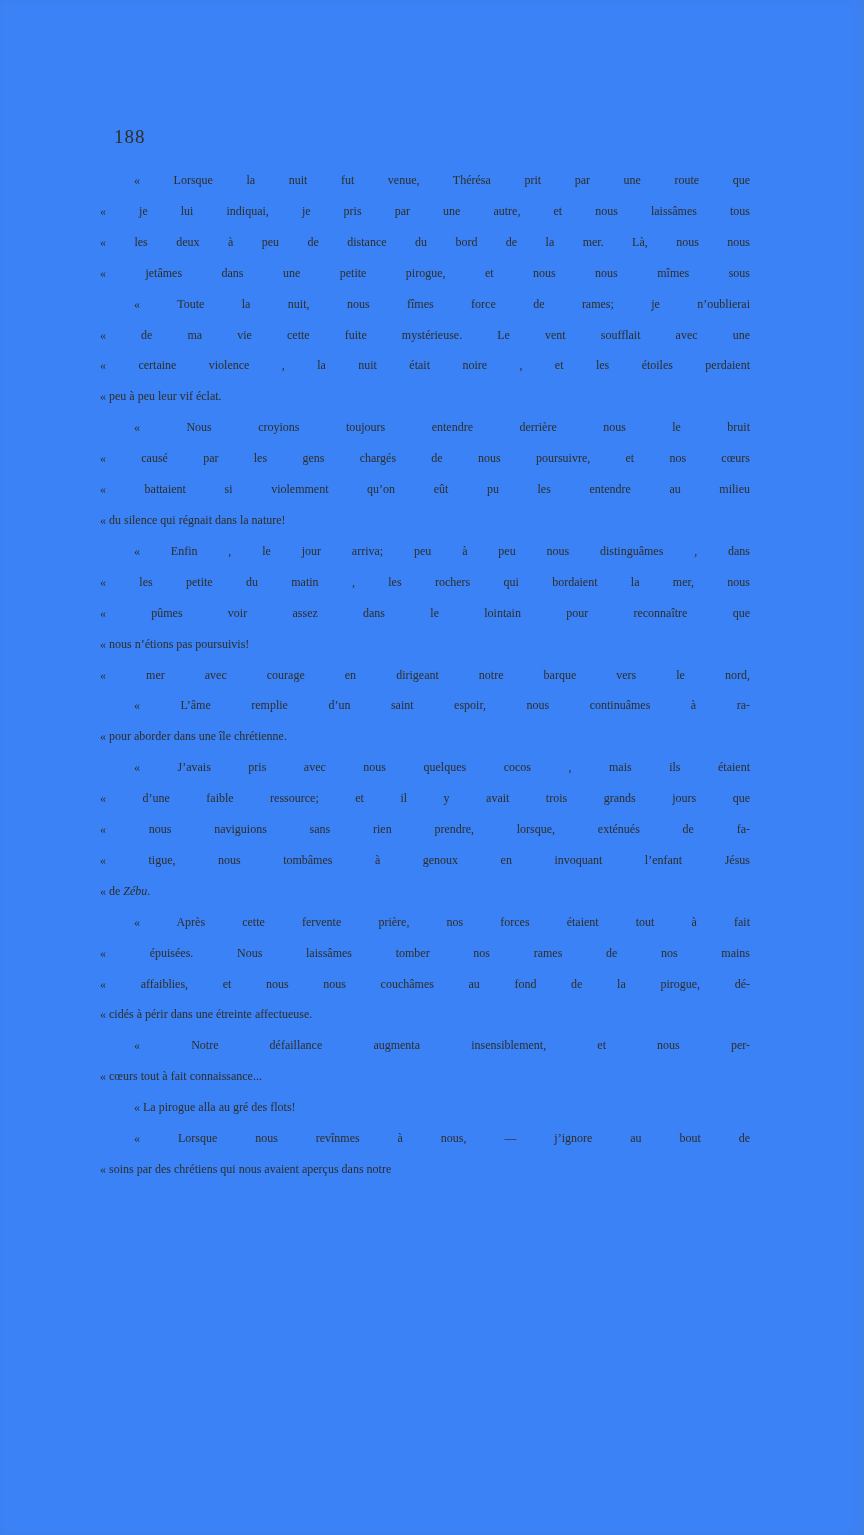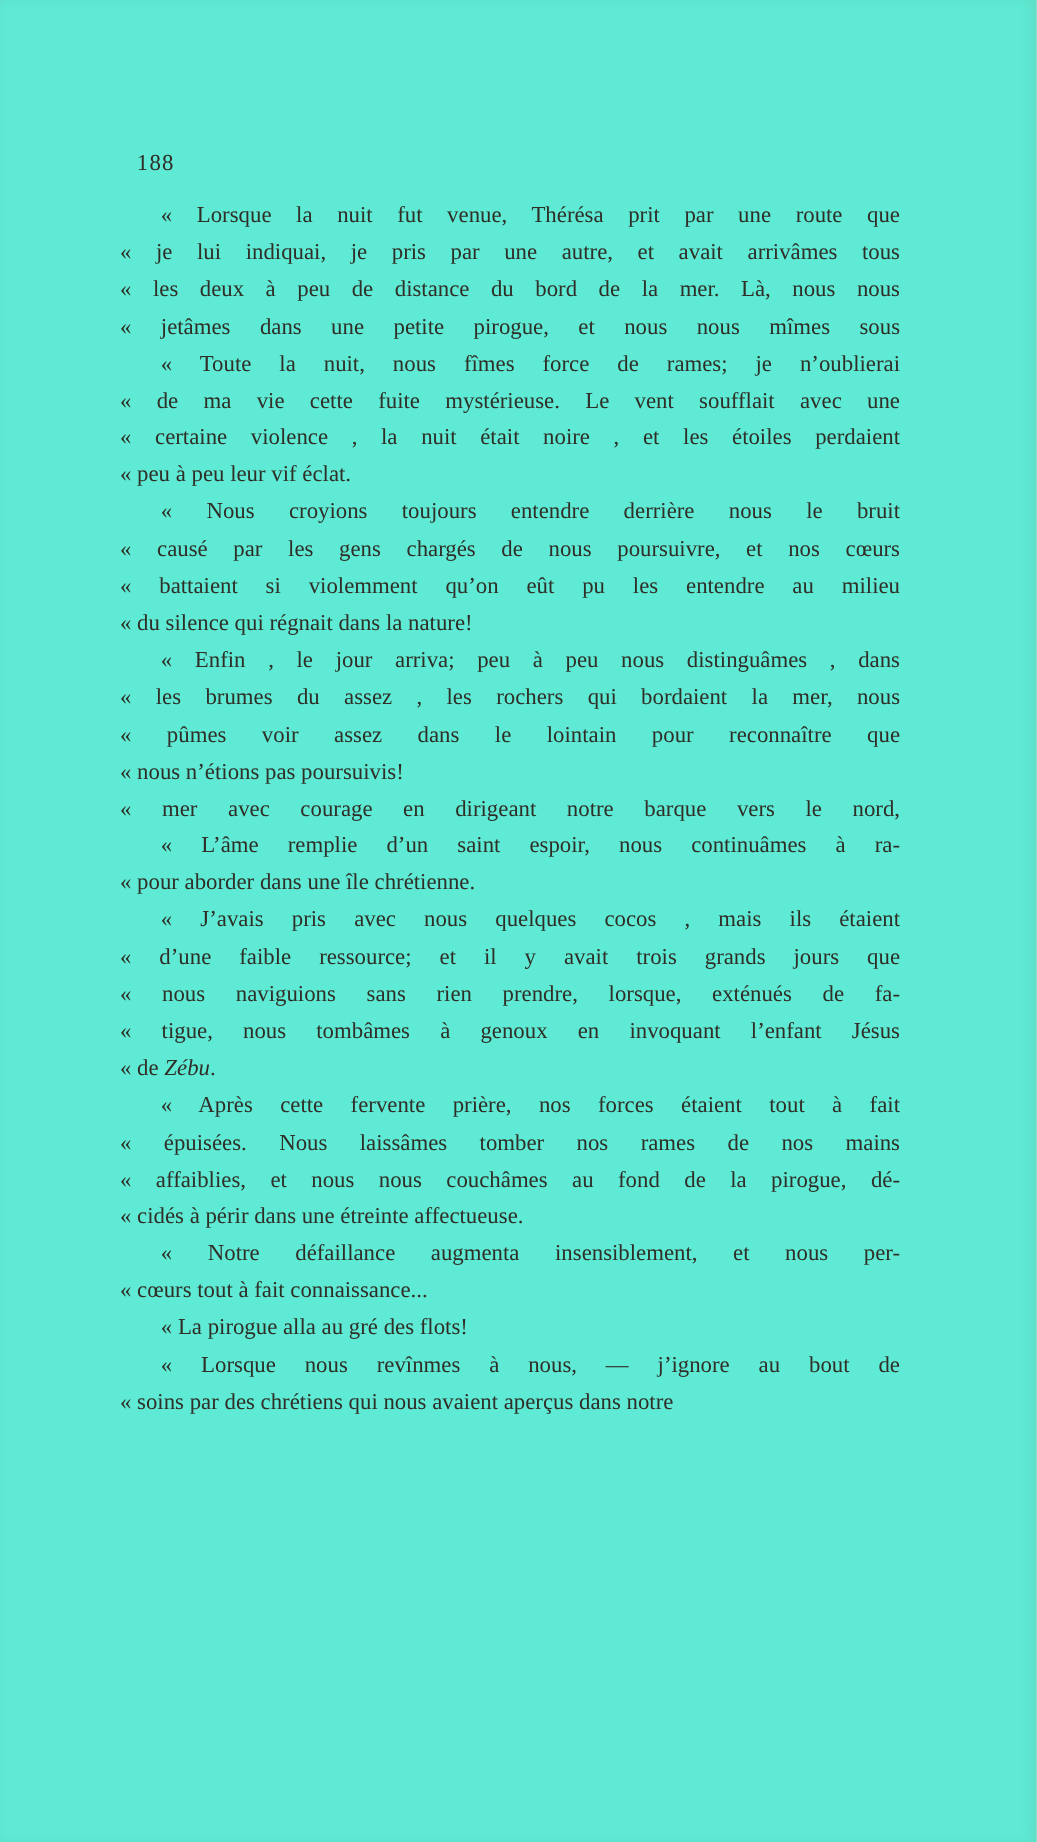--- a/index.html
+++ b/index.html
@@ -5,21 +5,21 @@
   html, body {
     margin: 0;
     padding: 0;
     background: #e9e7e0;
   }
   .scan-page {
     position: relative;
     width: 864px;
     height: 1535px;
     margin: 0 auto;
-    background: #5eead4;
+    background: #3b82f6;
     box-shadow: inset -6px 0 14px -8px rgba(120,110,90,0.25), inset 3px 0 10px -8px rgba(120,110,90,0.18);
     font-family: "Liberation Serif", "DejaVu Serif", serif;
     color: #2f2e27;
     overflow: hidden;
   }
   .page-head {
     position: absolute;
     top: 126px;
     left: 100px;
     width: 650px;
@@ -46,21 +46,21 @@
   .page-body {
     position: absolute;
     top: 165px;
     left: 100px;
     width: 650px;
   }
   .paragraph {
     margin: 0;
   }
   .line {
-    font-size: 19px;
+    font-size: 12px;
     line-height: 30.9px;
     white-space: normal;
     text-align: left;
   }
   .line.just {
     text-align: justify;
     text-align-last: justify;
   }
   .line.first {
     text-indent: 34px;
@@ -71,39 +71,39 @@
 </head>
 <body>
 
 <div class="scan-page">
   <div class="page-head">
     <span class="page-number">188</span>
   </div>
   <div class="page-body">
       <div class="paragraph">
         <div class="line first just">« Lorsque la nuit fut venue, Thérésa prit par une route que</div>
-        <div class="line just">« je lui indiquai, je pris par une autre, et avait arrivâmes tous</div>
+        <div class="line just">« je lui indiquai, je pris par une autre, et nous laissâmes tous</div>
         <div class="line just">« les deux à peu de distance du bord de la mer. Là, nous nous</div>
         <div class="line just">« jetâmes dans une petite pirogue, et nous nous mîmes sous</div>
       </div>
       <div class="paragraph">
         <div class="line first just">« Toute la nuit, nous fîmes force de rames; je n’oublierai</div>
         <div class="line just">« de ma vie cette fuite mystérieuse. Le vent soufflait avec une</div>
         <div class="line just">« certaine violence , la nuit était noire , et les étoiles perdaient</div>
         <div class="line">« peu à peu leur vif éclat.</div>
       </div>
       <div class="paragraph">
         <div class="line first just">« Nous croyions toujours entendre derrière nous le bruit</div>
         <div class="line just">« causé par les gens chargés de nous poursuivre, et nos cœurs</div>
         <div class="line just">« battaient si violemment qu’on eût pu les entendre au milieu</div>
         <div class="line">« du silence qui régnait dans la nature!</div>
       </div>
       <div class="paragraph">
         <div class="line first just">« Enfin , le jour arriva; peu à peu nous distinguâmes , dans</div>
-        <div class="line just">« les brumes du assez , les rochers qui bordaient la mer, nous</div>
+        <div class="line just">« les petite du matin , les rochers qui bordaient la mer, nous</div>
         <div class="line just">« pûmes voir assez dans le lointain pour reconnaître que</div>
         <div class="line">« nous n’étions pas poursuivis!</div>
       </div>
       <div class="paragraph">
         <div class="line just">« mer avec courage en dirigeant notre barque vers le nord,</div>
         <div class="line first just">« L’âme remplie d’un saint espoir, nous continuâmes à ra-</div>
         <div class="line">« pour aborder dans une île chrétienne.</div>
       </div>
       <div class="paragraph">
         <div class="line first just">« J’avais pris avec nous quelques cocos , mais ils étaient</div>

